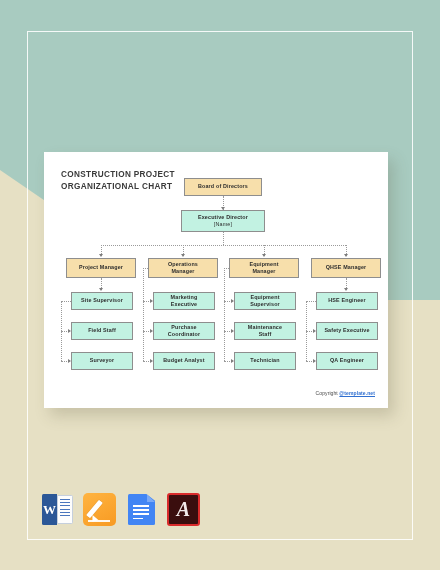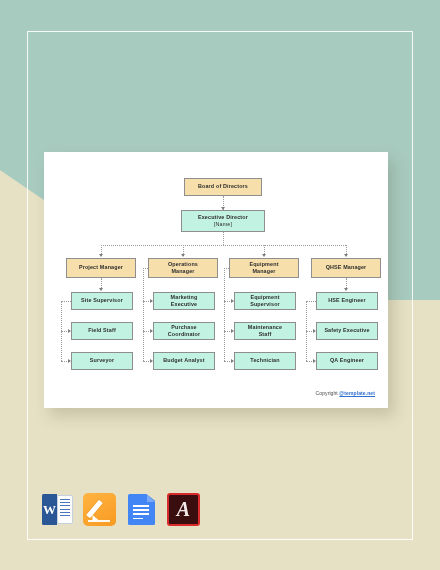--- a/index.html
+++ b/index.html
@@ -224,20 +224,22 @@
 </head>
 <body>
 
 <div id="stage">
 
   <div class="bg-sage-2"></div>
   <div class="frame"></div>
 
   <div class="card">
 
+    <div class="card-title">CONSTRUCTION PROJECT
+ORGANIZATIONAL CHART</div>
 
     <div class="node tan" style="left:140px; top:26px; width:78px; height:18px;">
       <span>Board of Directors</span>
     </div>
 
     <div class="conn-v" style="left:179px; top:44px; height:14px;"></div>
     <div class="arrow-down" style="left:176.8px; top:55px;"></div>
 
     <div class="node mint" style="left:137px; top:58px; width:84px; height:22px; flex-direction:column; gap:0;">
       <span>Executive Director</span>

